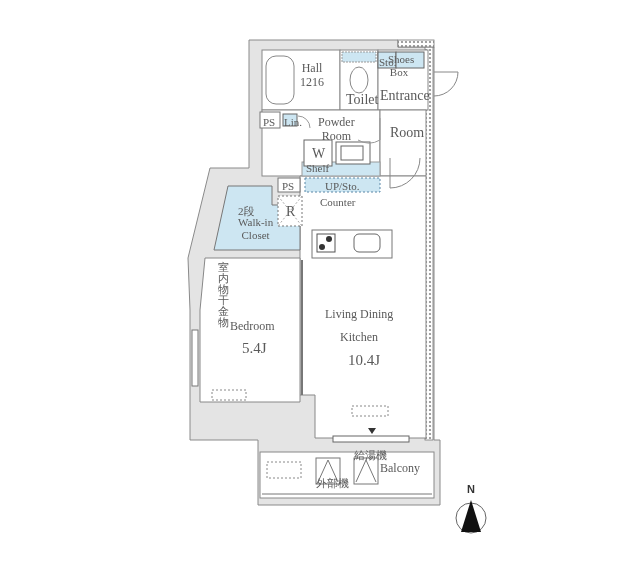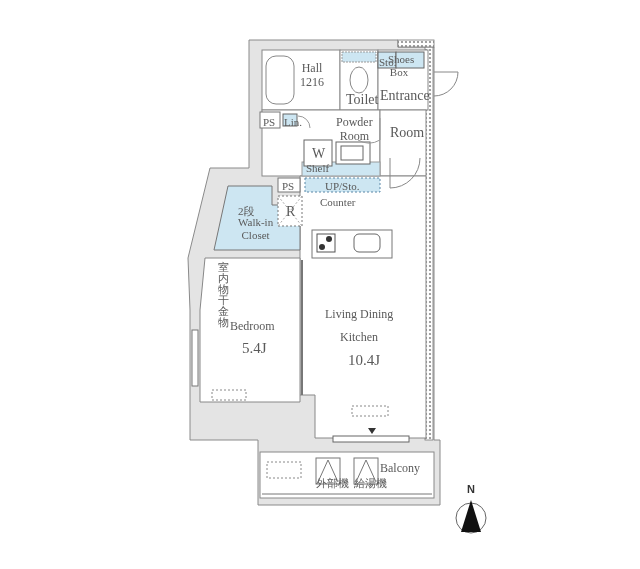--- a/index.html
+++ b/index.html
@@ -99,21 +99,21 @@
 <div class="lbl md" style="left:300px;top:62px;">
   <div>Hall</div>
   <div>1216</div>
 </div>
 <div class="lbl sm" style="left:346px;top:92px;">Toilet</div>
 <div class="lbl tiny" style="left:379px;top:56px;">Sto.</div>
 <div class="lbl tiny" style="left:388px;top:53px;width:22px;white-space:normal;">Shoes Box</div>
 <div class="lbl sm" style="left:380px;top:88px;">Entrance</div>
 <div class="lbl tiny" style="left:263px;top:116px;">PS</div>
 <div class="lbl tiny" style="left:284px;top:116px;">Lin.</div>
-<div class="lbl md" style="left:318px;top:116px;margin-left:18px;">
+<div class="lbl md" style="left:318px;top:116px;">
   <div>Powder</div>
   <div>Room</div>
 </div>
 <div class="lbl sm" style="left:390px;top:125px;">Room</div>
 <div class="lbl sm" style="left:312px;top:146px;">W</div>
 <div class="lbl tiny" style="left:306px;top:162px;">Shelf</div>
 <div class="lbl tiny" style="left:282px;top:180px;">PS</div>
 <div class="lbl tiny" style="left:325px;top:180px;">UP/Sto.</div>
 <div class="lbl tiny" style="left:312px;top:196px;margin-left:8px;">Counter</div>
 <div class="lbl sm" style="left:286px;top:204px;">R</div>
@@ -122,15 +122,15 @@
   <div>Walk-in</div>
   <div>Closet</div>
 </div>
 <div class="lbl tiny" style="left:201px;top:262px;width:10px;white-space:normal;line-height:1;margin-left:17px;">室内物干金物</div>
 <div class="lbl md" style="left:230px;top:320px;">Bedroom</div>
 <div class="lbl xl" style="left:242px;top:340px;">5.4J</div>
 <div class="lbl md" style="left:325px;top:308px;">Living Dining</div>
 <div class="lbl md" style="left:340px;top:331px;">Kitchen</div>
 <div class="lbl xl" style="left:348px;top:352px;">10.4J</div>
 <div class="lbl tiny" style="left:316px;top:477px;">外部機</div>
-<div class="lbl tiny" style="left:354px;top:477px;font-family:Liberation Serif, serif;">給湯機</div>
+<div class="lbl tiny" style="left:354px;top:449px;font-family:Liberation Serif, serif;">給湯機</div>
 <div class="lbl md" style="left:380px;top:462px;">Balcony</div>
 <div class="lbl tiny" style="left:467px;top:483px;font-family:'Liberation Sans',sans-serif;font-weight:bold;color:#333;">N</div>
 
 </body></html>

